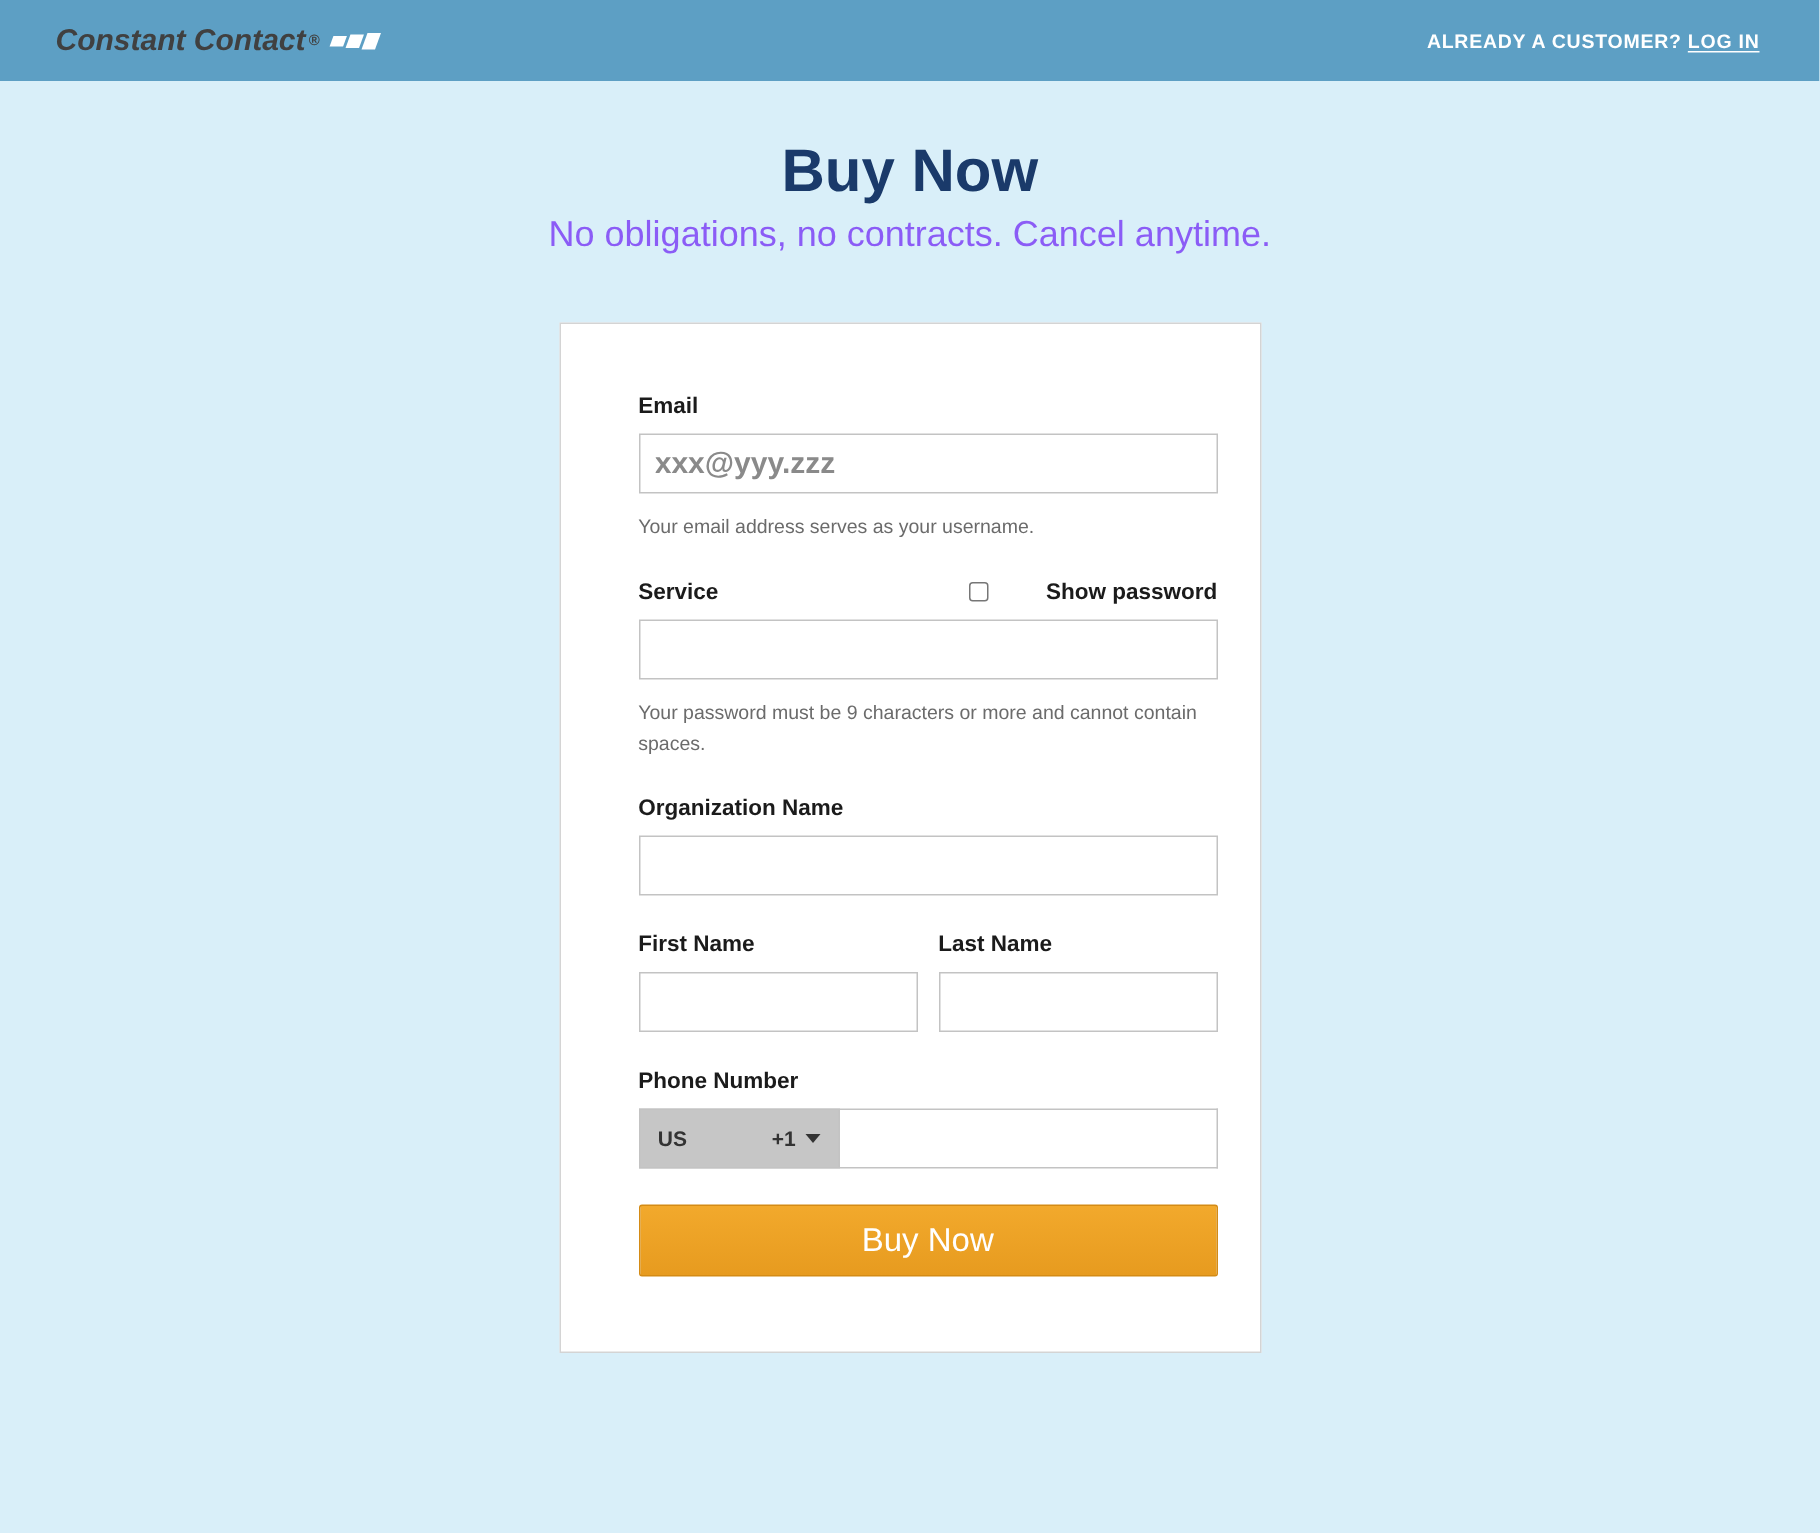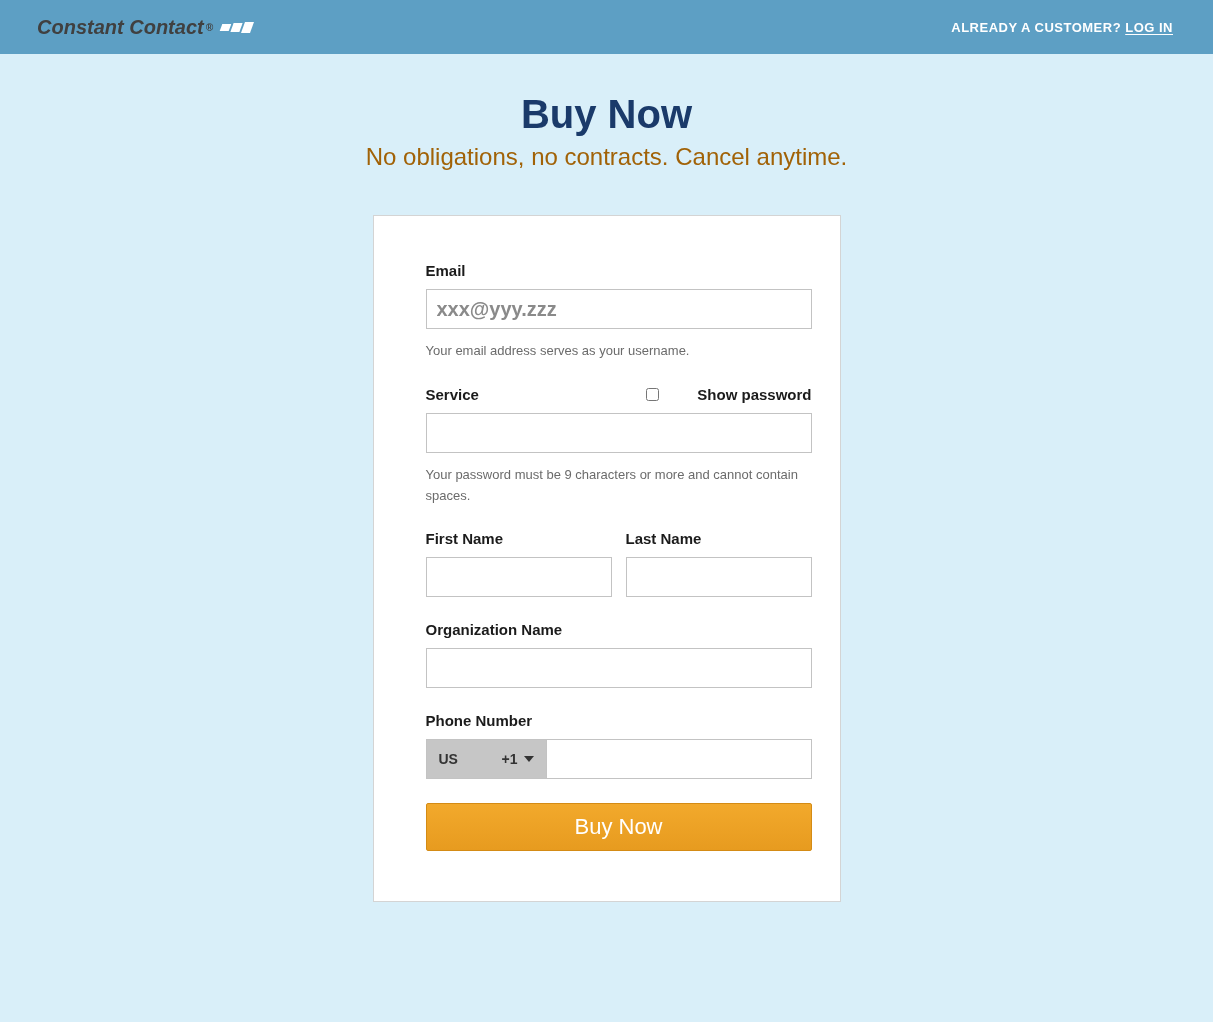--- a/index.html
+++ b/index.html
@@ -53,21 +53,21 @@
 .content {
   text-align: center;
   padding-top: 38px;
 }
 .page-title {
   color: #1a3a6a;
   font-size: 40px;
   font-weight: 700;
 }
 .page-subtitle {
-  color: #a16207;
+  color: #8b5cf6;
   font-size: 24px;
   font-weight: 300;
   margin-top: 6px;
 }
 .card {
   width: 468px;
   margin: 44px auto 0;
   background: #ffffff;
   border: 1px solid #d4d4d4;
   padding: 46px 28px 50px 52px;
@@ -109,21 +109,21 @@
 .help {
   font-size: 13px;
   color: #6b6b6b;
   margin-top: 12px;
   line-height: 1.6;
 }
 .name-row { display: flex; gap: 14px; }
 .name-row > div { flex: 1; }
 .phone-row { display: flex; }
 .country-select {
-  width: 121px;
+  width: 134px;
   height: 40px;
   background: #c6c6c6;
   border: 1px solid #c3c3c3;
   display: flex;
   align-items: center;
   justify-content: space-between;
   padding: 0 12px;
   font-size: 14px;
   font-weight: 700;
   color: #333;
@@ -203,34 +203,34 @@
         <span class="label" style="margin-bottom:0;">Service</span>
         <label class="show-pw">
           <input type="checkbox" style="">
           <span>Show password</span>
         </label>
       </div>
       <input class="input" type="password" style="">
       <div class="help">Your password must be 9 characters or more and cannot contain spaces.</div>
     </div>
 
+    <div class="field">
+      <label class="label">Organization Name</label>
+      <input class="input" type="text" style="">
+    </div>
+
     <div class="field name-row">
       <div>
         <label class="label">First Name</label>
         <input class="input" type="text" style="">
       </div>
       <div>
         <label class="label">Last Name</label>
         <input class="input" type="text" style="">
       </div>
-    </div>
-
-    <div class="field">
-      <label class="label">Organization Name</label>
-      <input class="input" type="text" style="">
     </div>
 
     <div class="field">
       <label class="label">Phone Number</label>
       <div class="phone-row">
         <div class="country-select">
           <span>US</span>
           <span class="dial">
             <span>+1</span>
             <span class="caret"></span>

